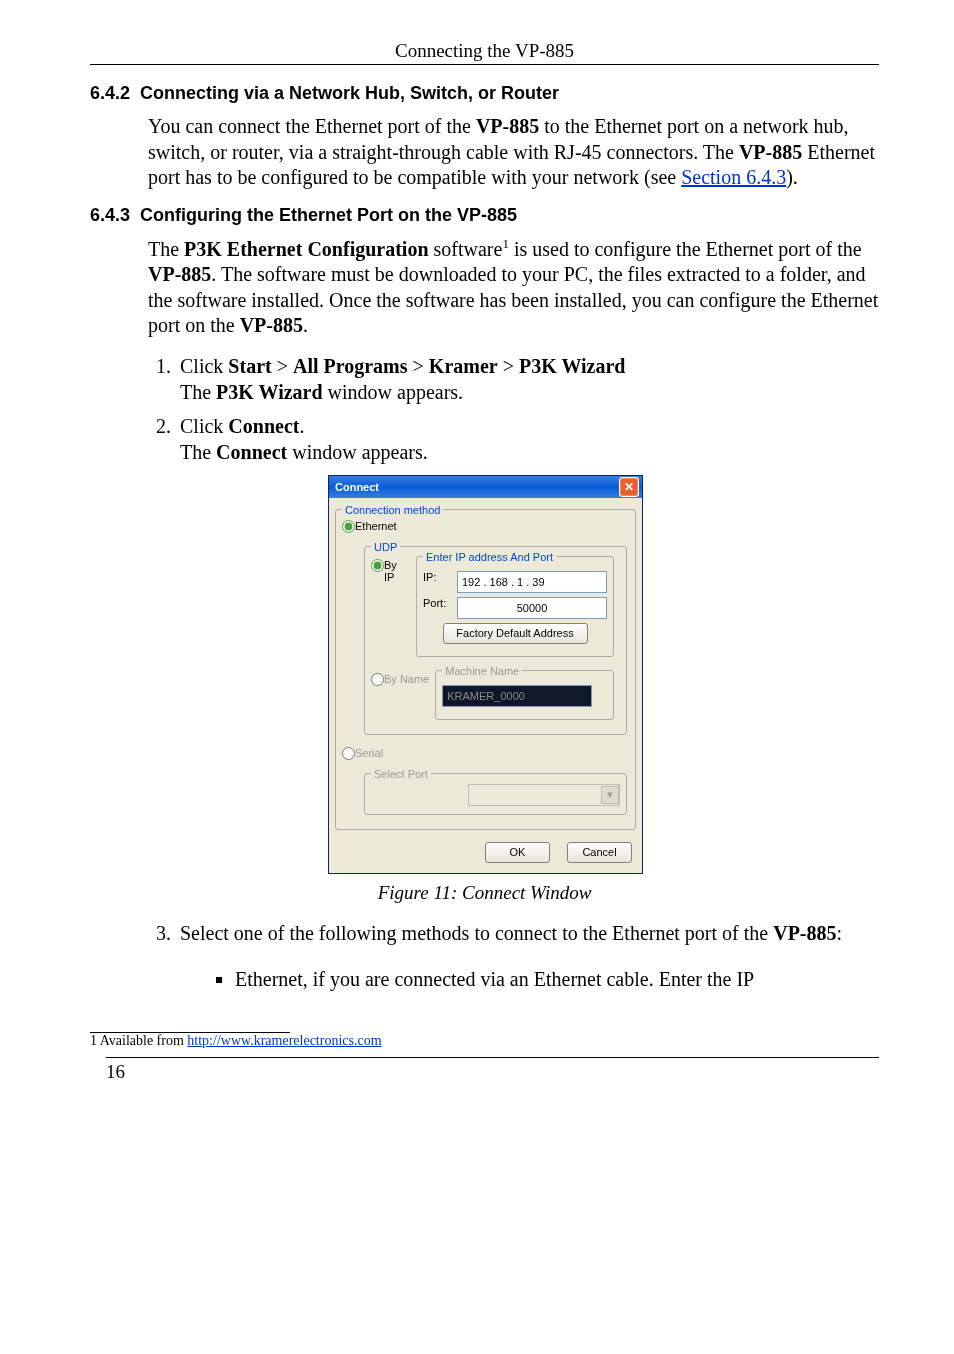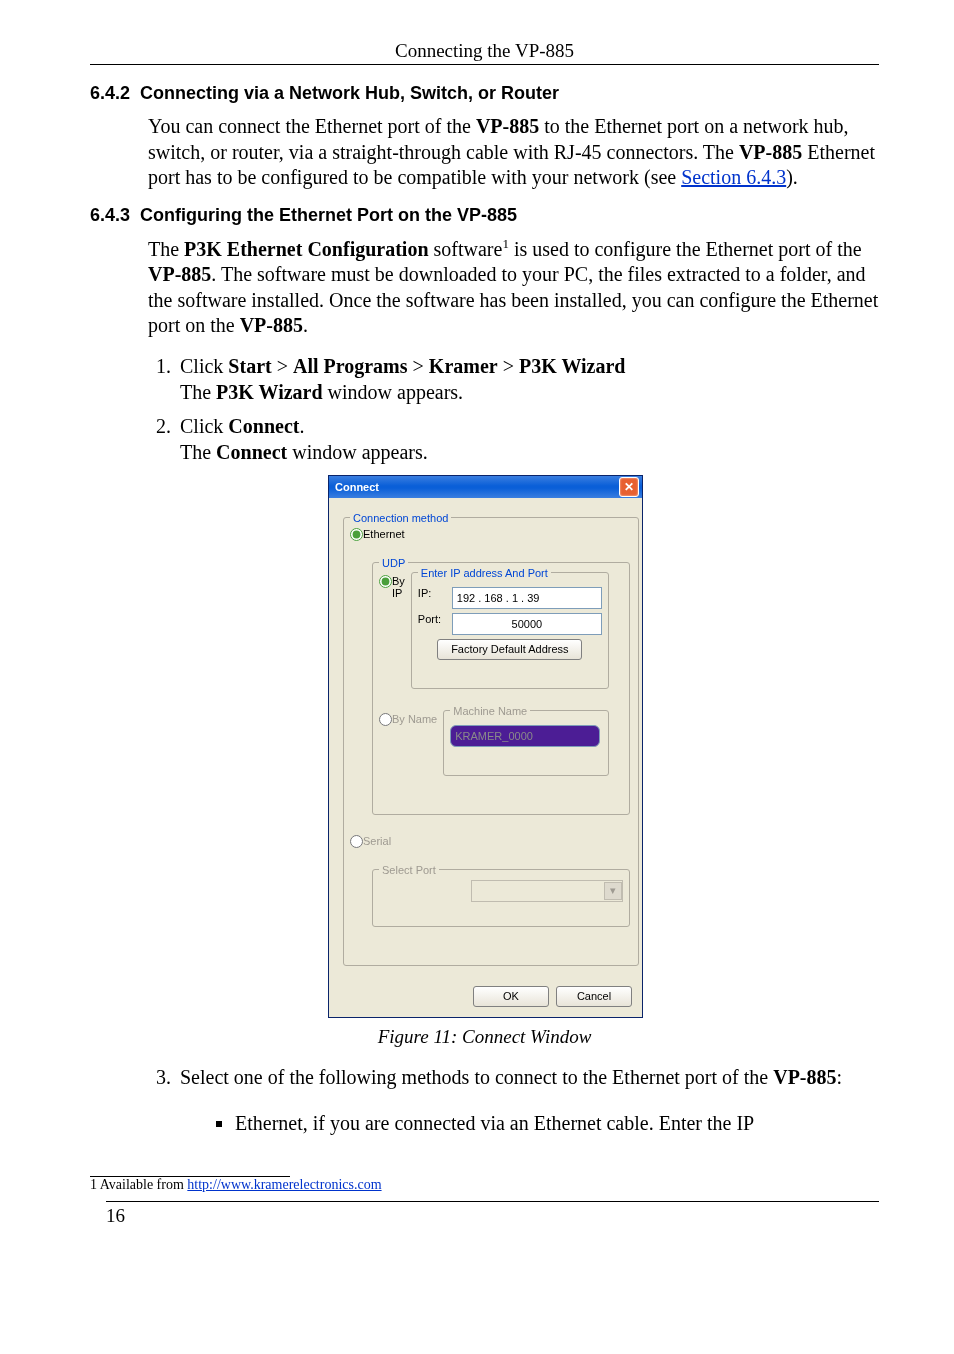--- a/index.html
+++ b/index.html
@@ -112,22 +112,22 @@
     background: #e86030;
     border: 1px solid #fff;
     border-radius: 3px;
     display:flex; align-items:center; justify-content:center;
     color:#fff; font-weight:bold; font-size:12px;
     box-shadow: inset 0 0 2px rgba(255,255,255,0.8);
   }
   fieldset {
     border: 1px solid #b0aca0;
     border-radius: 3px;
-    margin: 14px;
-    padding: 4px 6px 24px 6px;
+    margin: 6px;
+    padding: 4px 6px 8px 6px;
   }
   fieldset legend {
     color: #0046d5;
     padding: 0 3px;
     font-size: 11px;
   }
   fieldset.udp, fieldset.selectport {
     margin-left: 22px;
     margin-right: 2px;
   }
@@ -141,33 +141,33 @@
     border:1px solid #7e9db9;
     background:#fff;
     padding: 2px 4px;
     font-family: Tahoma, Arial, sans-serif;
     font-size: 11px;
     height: 16px;
     line-height:16px;
   }
   .txt.ip { width: 140px; text-align:left; }
   .txt.port { width: 140px; text-align:center; }
-  .txt.disabled { background:#4c1d95; color:#8a8a8a;border-radius:6px; }
+  .txt.disabled { background:#0f172a; color:#8a8a8a; }
   .btn {
     border:1px solid #808080;
     border-radius:3px;
     background: linear-gradient(to bottom, #ffffff, #e8e4d8);
     padding: 2px 8px;
     font-size: 11px;
     font-family: Tahoma, Arial, sans-serif;
     height: 21px;
     box-sizing: border-box;
   }
   .btn-row { text-align:right; padding: 6px 10px 10px 0; }
-  .btn-row .btn { width: 76px; margin-left:4px; }
+  .btn-row .btn { width: 65px; margin-left:14px; }
   .innerfs { margin-left: 55px; margin-top: -6px; }
   .dropdown {
     border:1px solid #c0bcb0;
     background:#ece9d8;
     height:20px; width: 150px;
     display:flex; align-items:center; justify-content:flex-end;
     margin-left: auto;
   }
   .dd-arrow {
     width:16px; height:16px;

